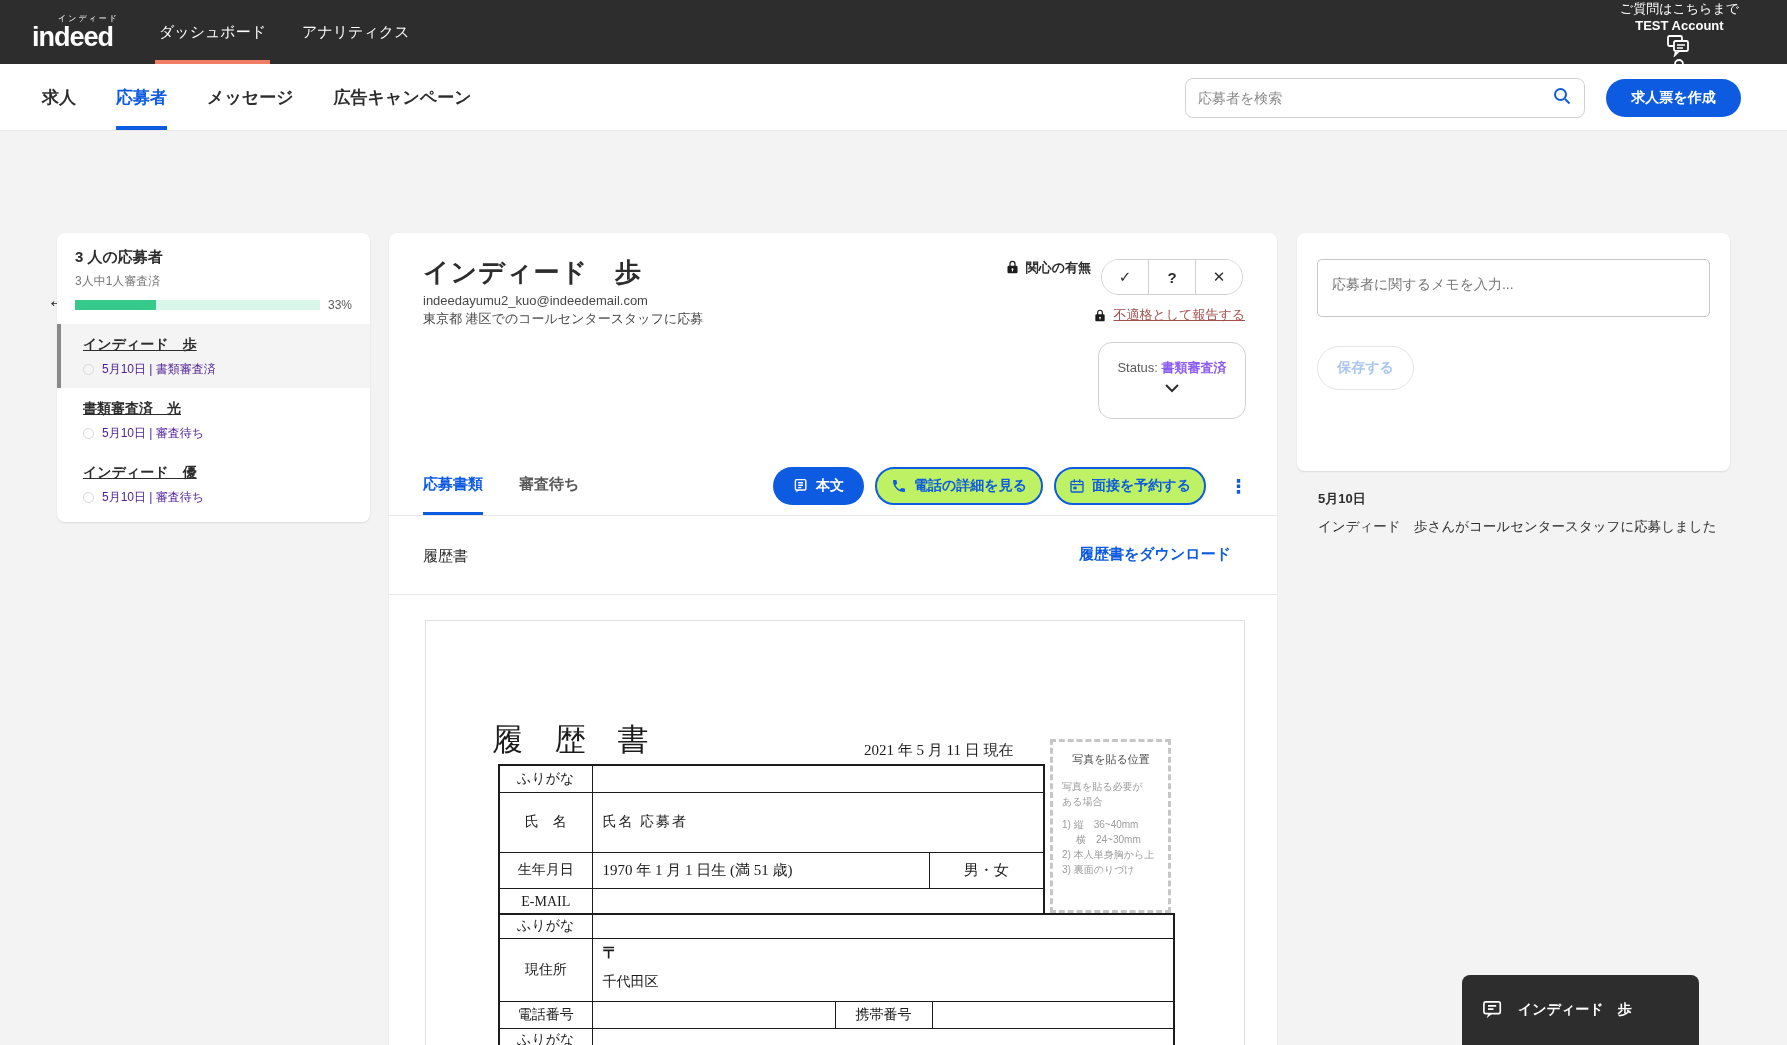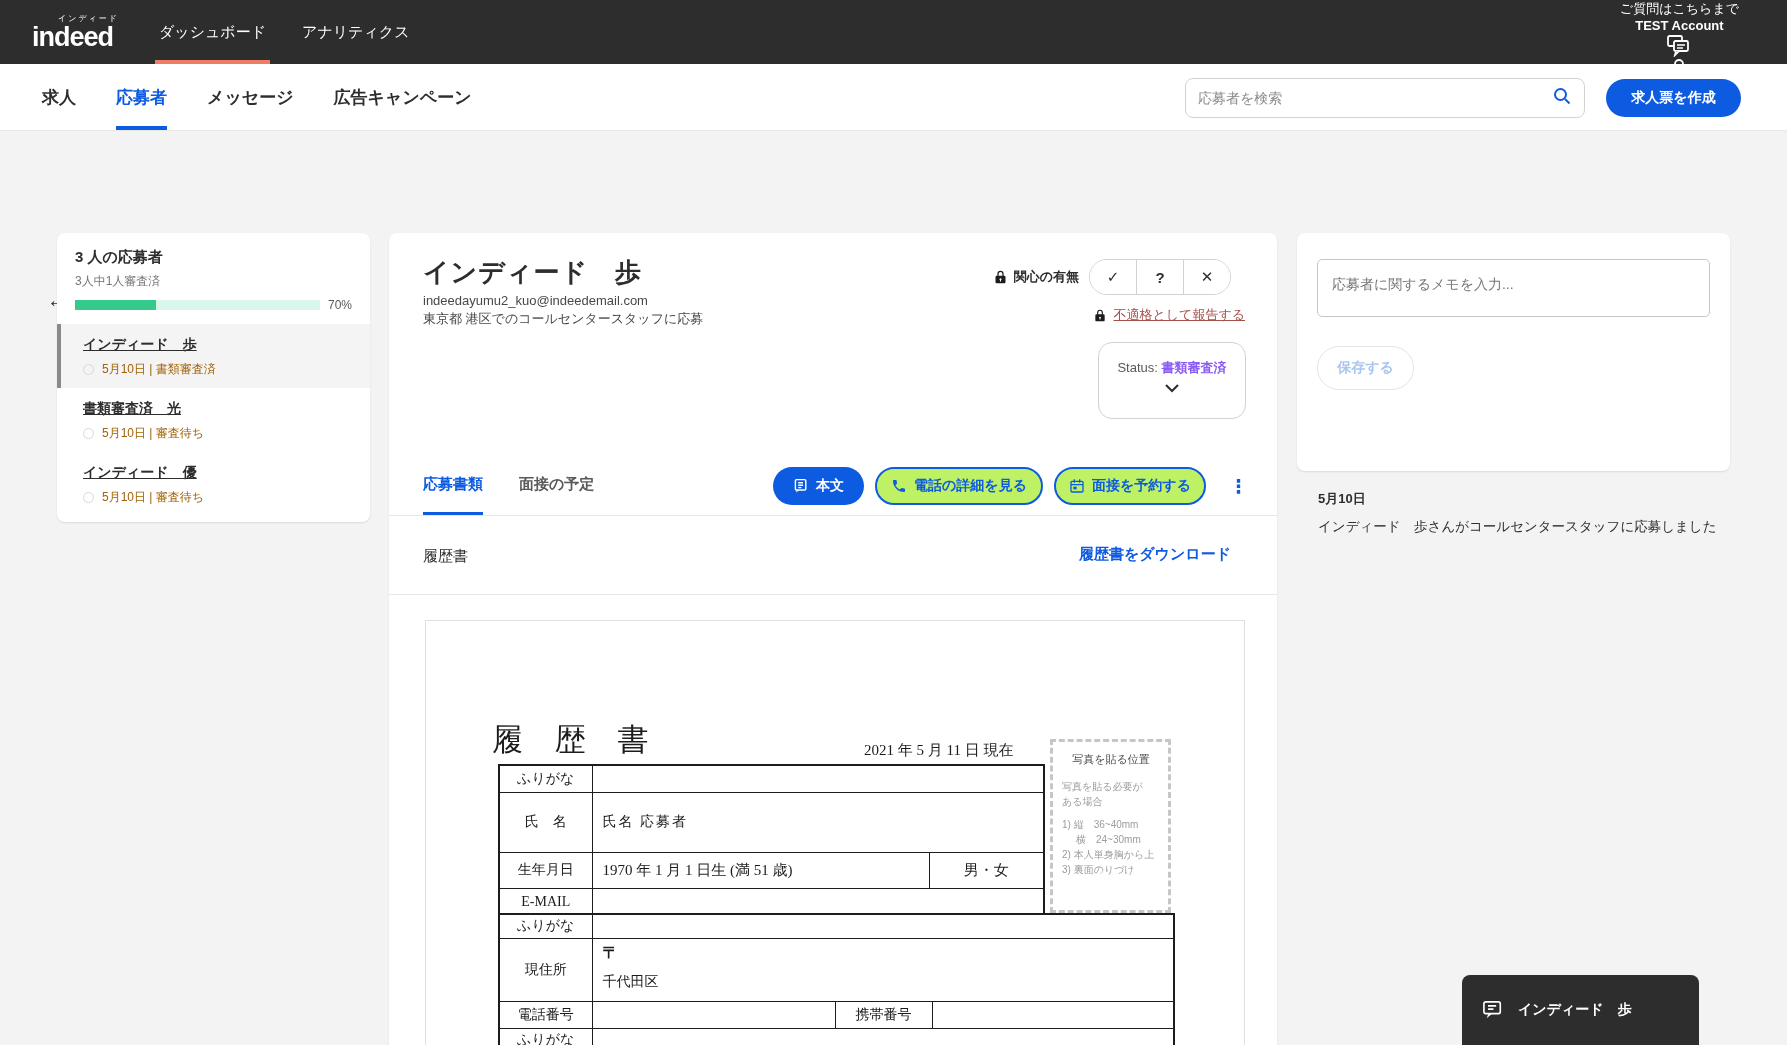--- a/index.html
+++ b/index.html
@@ -46,28 +46,28 @@
   .lc-head { padding:15px 18px 12px 18px; }
   .lc-title { font-size:15px; font-weight:bold; }
   .lc-reviewed { font-size:12px; color:#767676; margin-top:6px; }
   .lc-progress-row { display:flex; align-items:center; margin-top:8px; }
   .progress-track { flex:1; height:10px; background:#d9f6eb; overflow:hidden; }
   .progress-fill { height:100%; background:#35c98c; }
   .lc-pct { font-size:12px; color:#595959; margin-left:8px; }
   .cand { padding:11px 18px 10px 22px; border-left:4px solid transparent; cursor:pointer; }
   .cand.selected { background:#f4f4f5; border-left-color:#8a8a8a; }
   .cand-name { font-size:14px; font-weight:bold; text-decoration:underline; color:#2d2d2d; }
-  .cand-meta { display:flex; align-items:center; margin-top:7px; font-size:12px; color:#a16207; }
+  .cand-meta { display:flex; align-items:center; margin-top:7px; font-size:12px; color:#4c1d95; }
   .dot-circle { width:11px; height:11px; border:1.5px solid #d8d8d8; border-radius:50%; margin-right:8px; display:inline-block; }
   
   .maincard { left:389px; top:233px; width:888px; height:990px; }
   .cand-title { position:absolute; left:34px; top:22px; font-size:26px; font-weight:bold; letter-spacing:1px; }
   .cand-email { position:absolute; left:34px; top:60px; font-size:13px; color:#484848; }
   .cand-applied { position:absolute; left:34px; top:77px; font-size:13px; color:#484848; }
-  .interest-row { position:absolute; right:46px; top:26px; display:flex; align-items:center; }
+  .interest-row { position:absolute; right:34px; top:26px; display:flex; align-items:flex-start; }
   .interest-label { font-size:13px; font-weight:bold; margin:0 10px 0 6px; }
   .seg-group { display:flex; border:1px solid #d4d2d0; border-radius:18px; overflow:hidden; height:36px; width:142px; background:#fff; }
   .seg-btn { flex:1; display:flex; align-items:center; justify-content:center; font-size:15px; font-weight:bold; color:#2d2d2d; cursor:pointer; border-left:1px solid #d4d2d0; background:#fff; }
   .seg-btn:first-child { border-left:none; }
   .report-row { position:absolute; right:32px; top:73px; display:flex; align-items:center; }
   .report-link { font-size:13px; color:#a4504c; text-decoration:underline; margin-left:6px; cursor:pointer; }
   .status-box { position:absolute; left:709px; top:109px; width:148px; height:77px; border:1px solid #d4d2d0; border-radius:14px; padding-top:16px; text-align:center; cursor:pointer; }
   .status-line { font-size:13px; }
   .status-label { color:#595959; }
   .status-value { color:#8b5cf6; font-weight:bold;text-align:right; }
@@ -192,21 +192,21 @@
 </div>
 
 <div class="card leftcard">
   <div class="lc-head">
     <div class="lc-title">3 人の応募者</div>
     <div class="lc-reviewed">3人中1人審査済</div>
     <div class="lc-progress-row">
       <div class="progress-track">
         <div class="progress-fill" style="width: 33%;"></div>
       </div>
-      <span class="lc-pct">70%</span>
+      <span class="lc-pct">33%</span>
     </div>
   </div>
   <div class="cand selected">
     <span class="cand-name">インディード　歩</span>
     <div class="cand-meta">
         <span class="dot-circle"></span>
         <span>5月10日 | 書類審査済</span>
       </div>
   </div>
   <div class="cand">
@@ -257,21 +257,21 @@
     <svg width="16" height="10" viewBox="0 0 16 10" fill="none" stroke="#2d2d2d" stroke-width="2">
         <path d="M2 2l6 6 6-6"></path>
       </svg>
   </div>
 
   <div class="tabsrow">
     <div class="tab tab1">
         <span>応募書類</span>
       </div>
     <div class="tab tab2">
-        <span>面接の予定</span>
+        <span>審査待ち</span>
       </div>
     <button class="pill filled">
       <svg width="16" height="16" viewBox="0 0 20 20" fill="none" stroke="#fff" stroke-width="1.8">
           <rect x="3" y="2" width="13" height="13" rx="1.5"></rect>
           <path d="M6.5 6h6M6.5 9h6M6.5 12h4"></path>
           <path d="M5 15l-1.5 3.5L8 15" fill="#fff" stroke="none"></path>
         </svg>
       <span>本文</span>
     </button>
     <button class="pill outline pill-phone">

